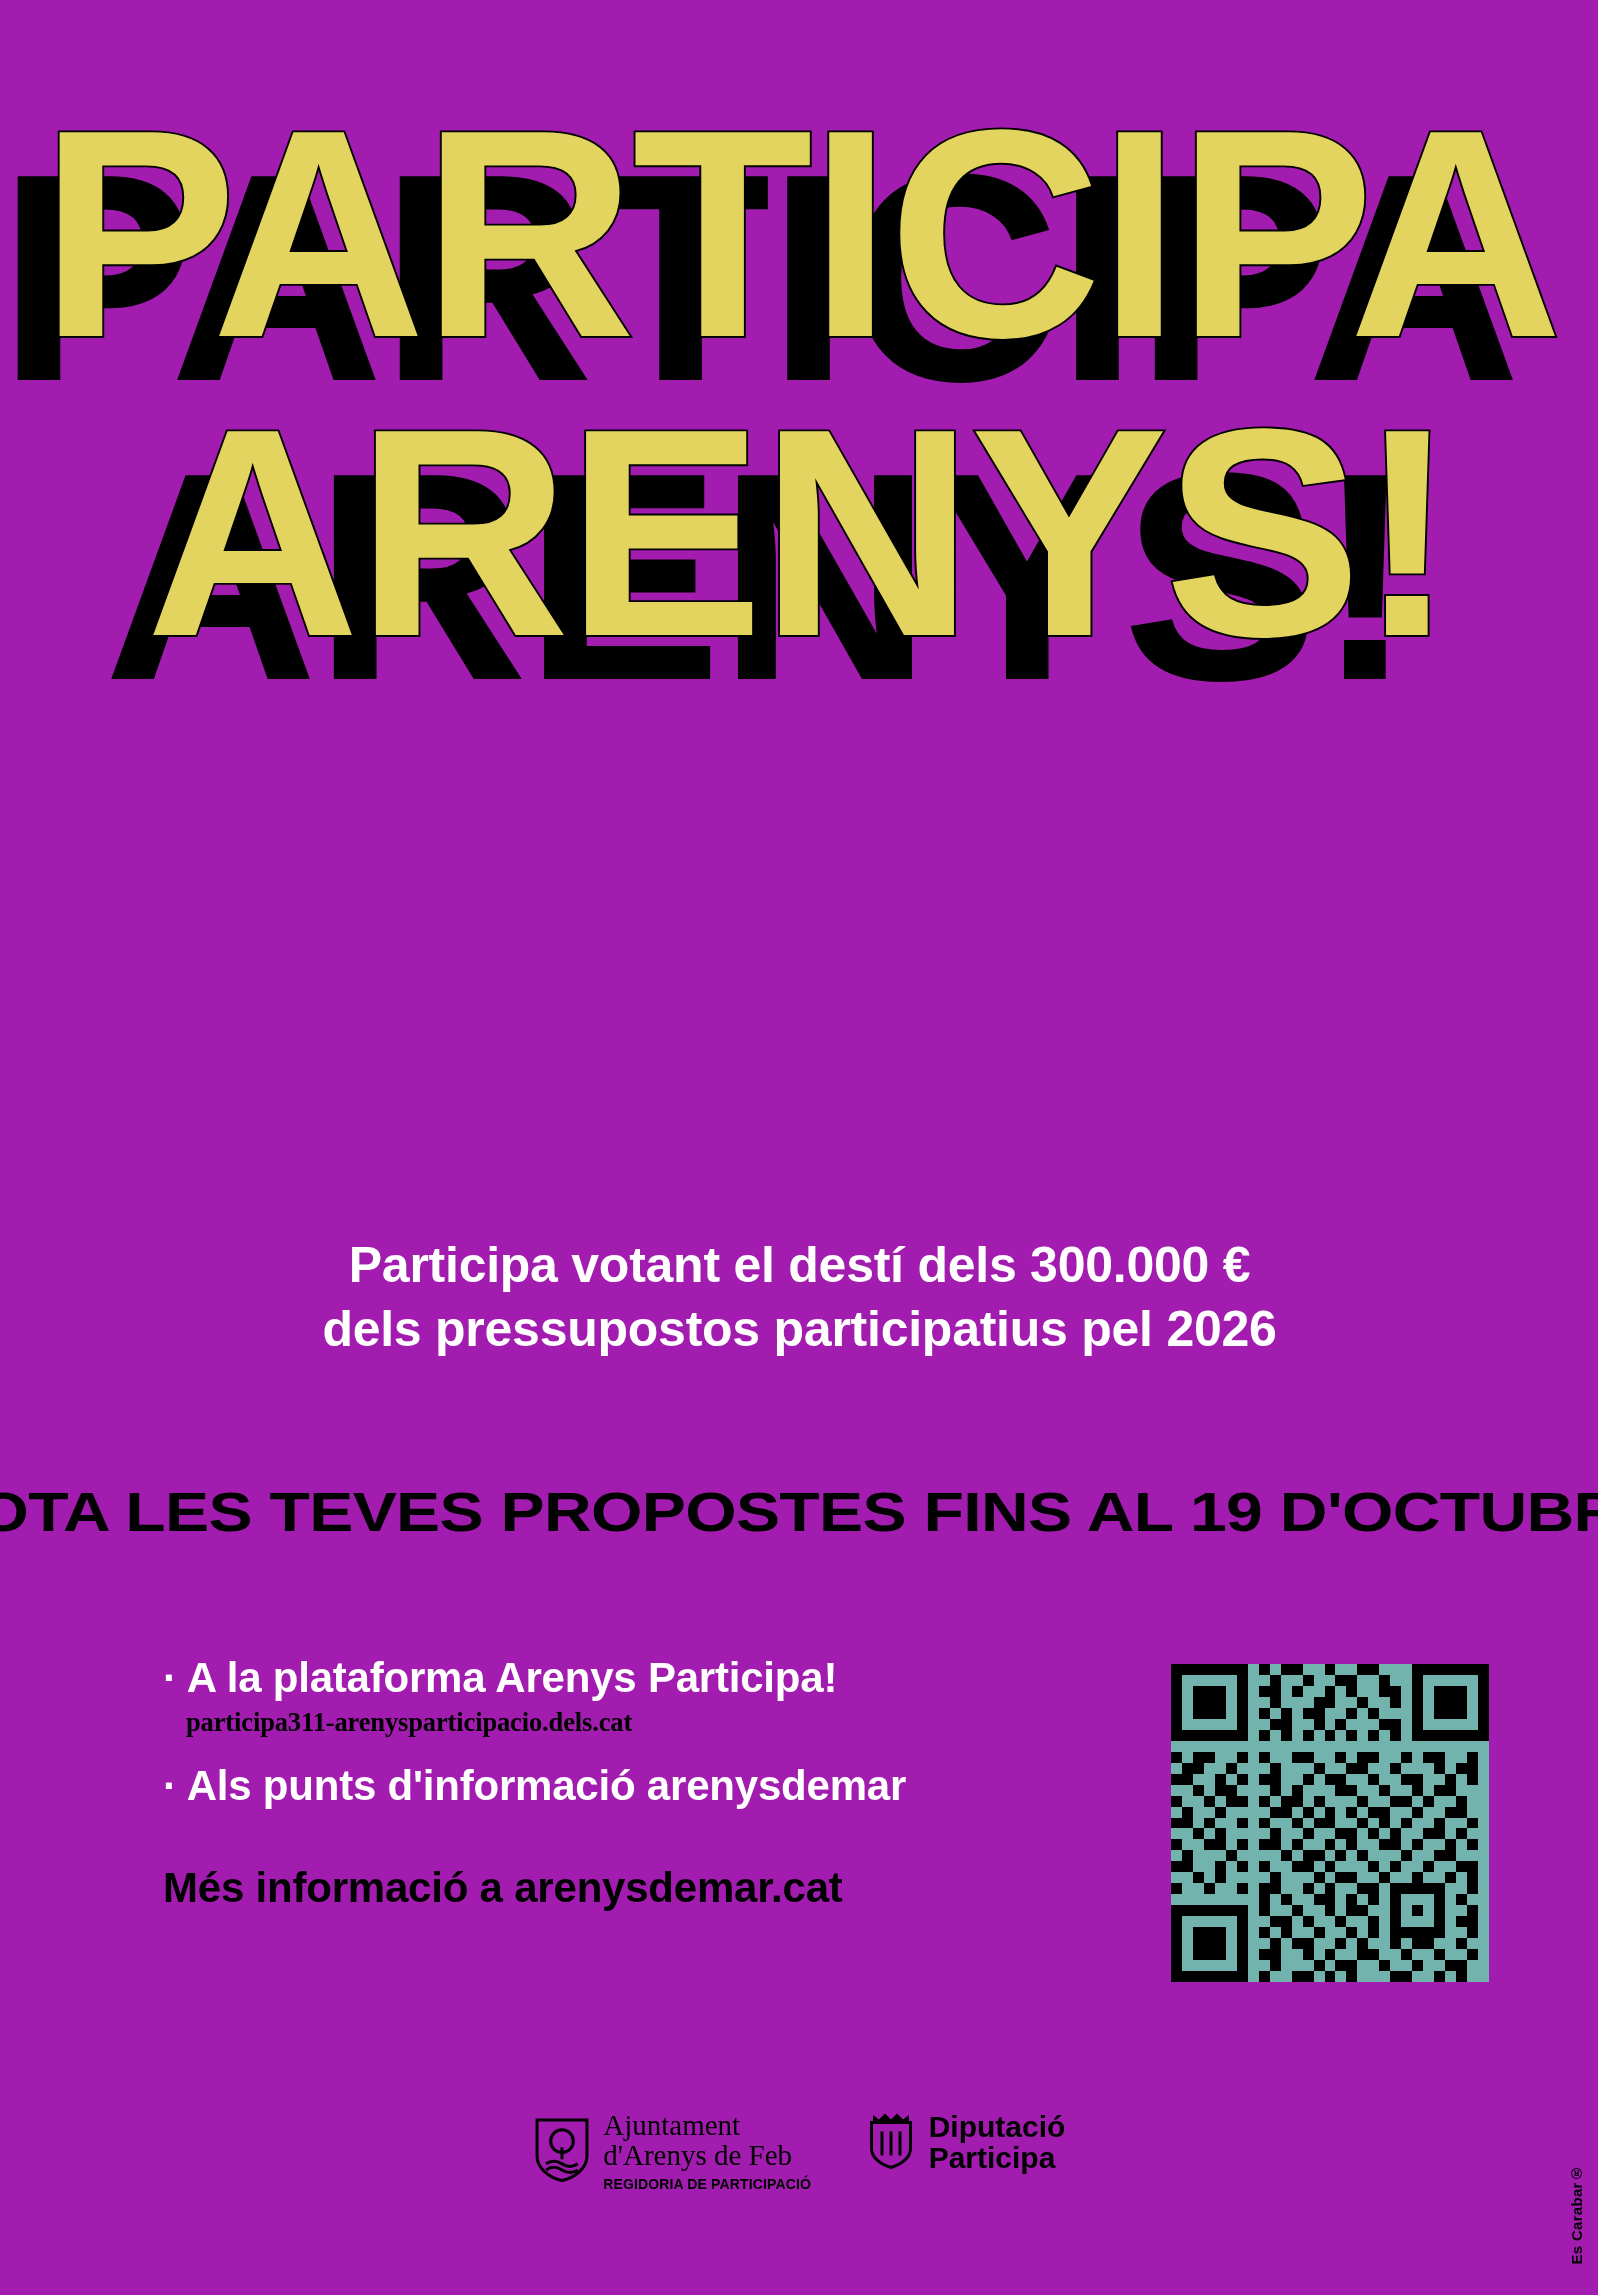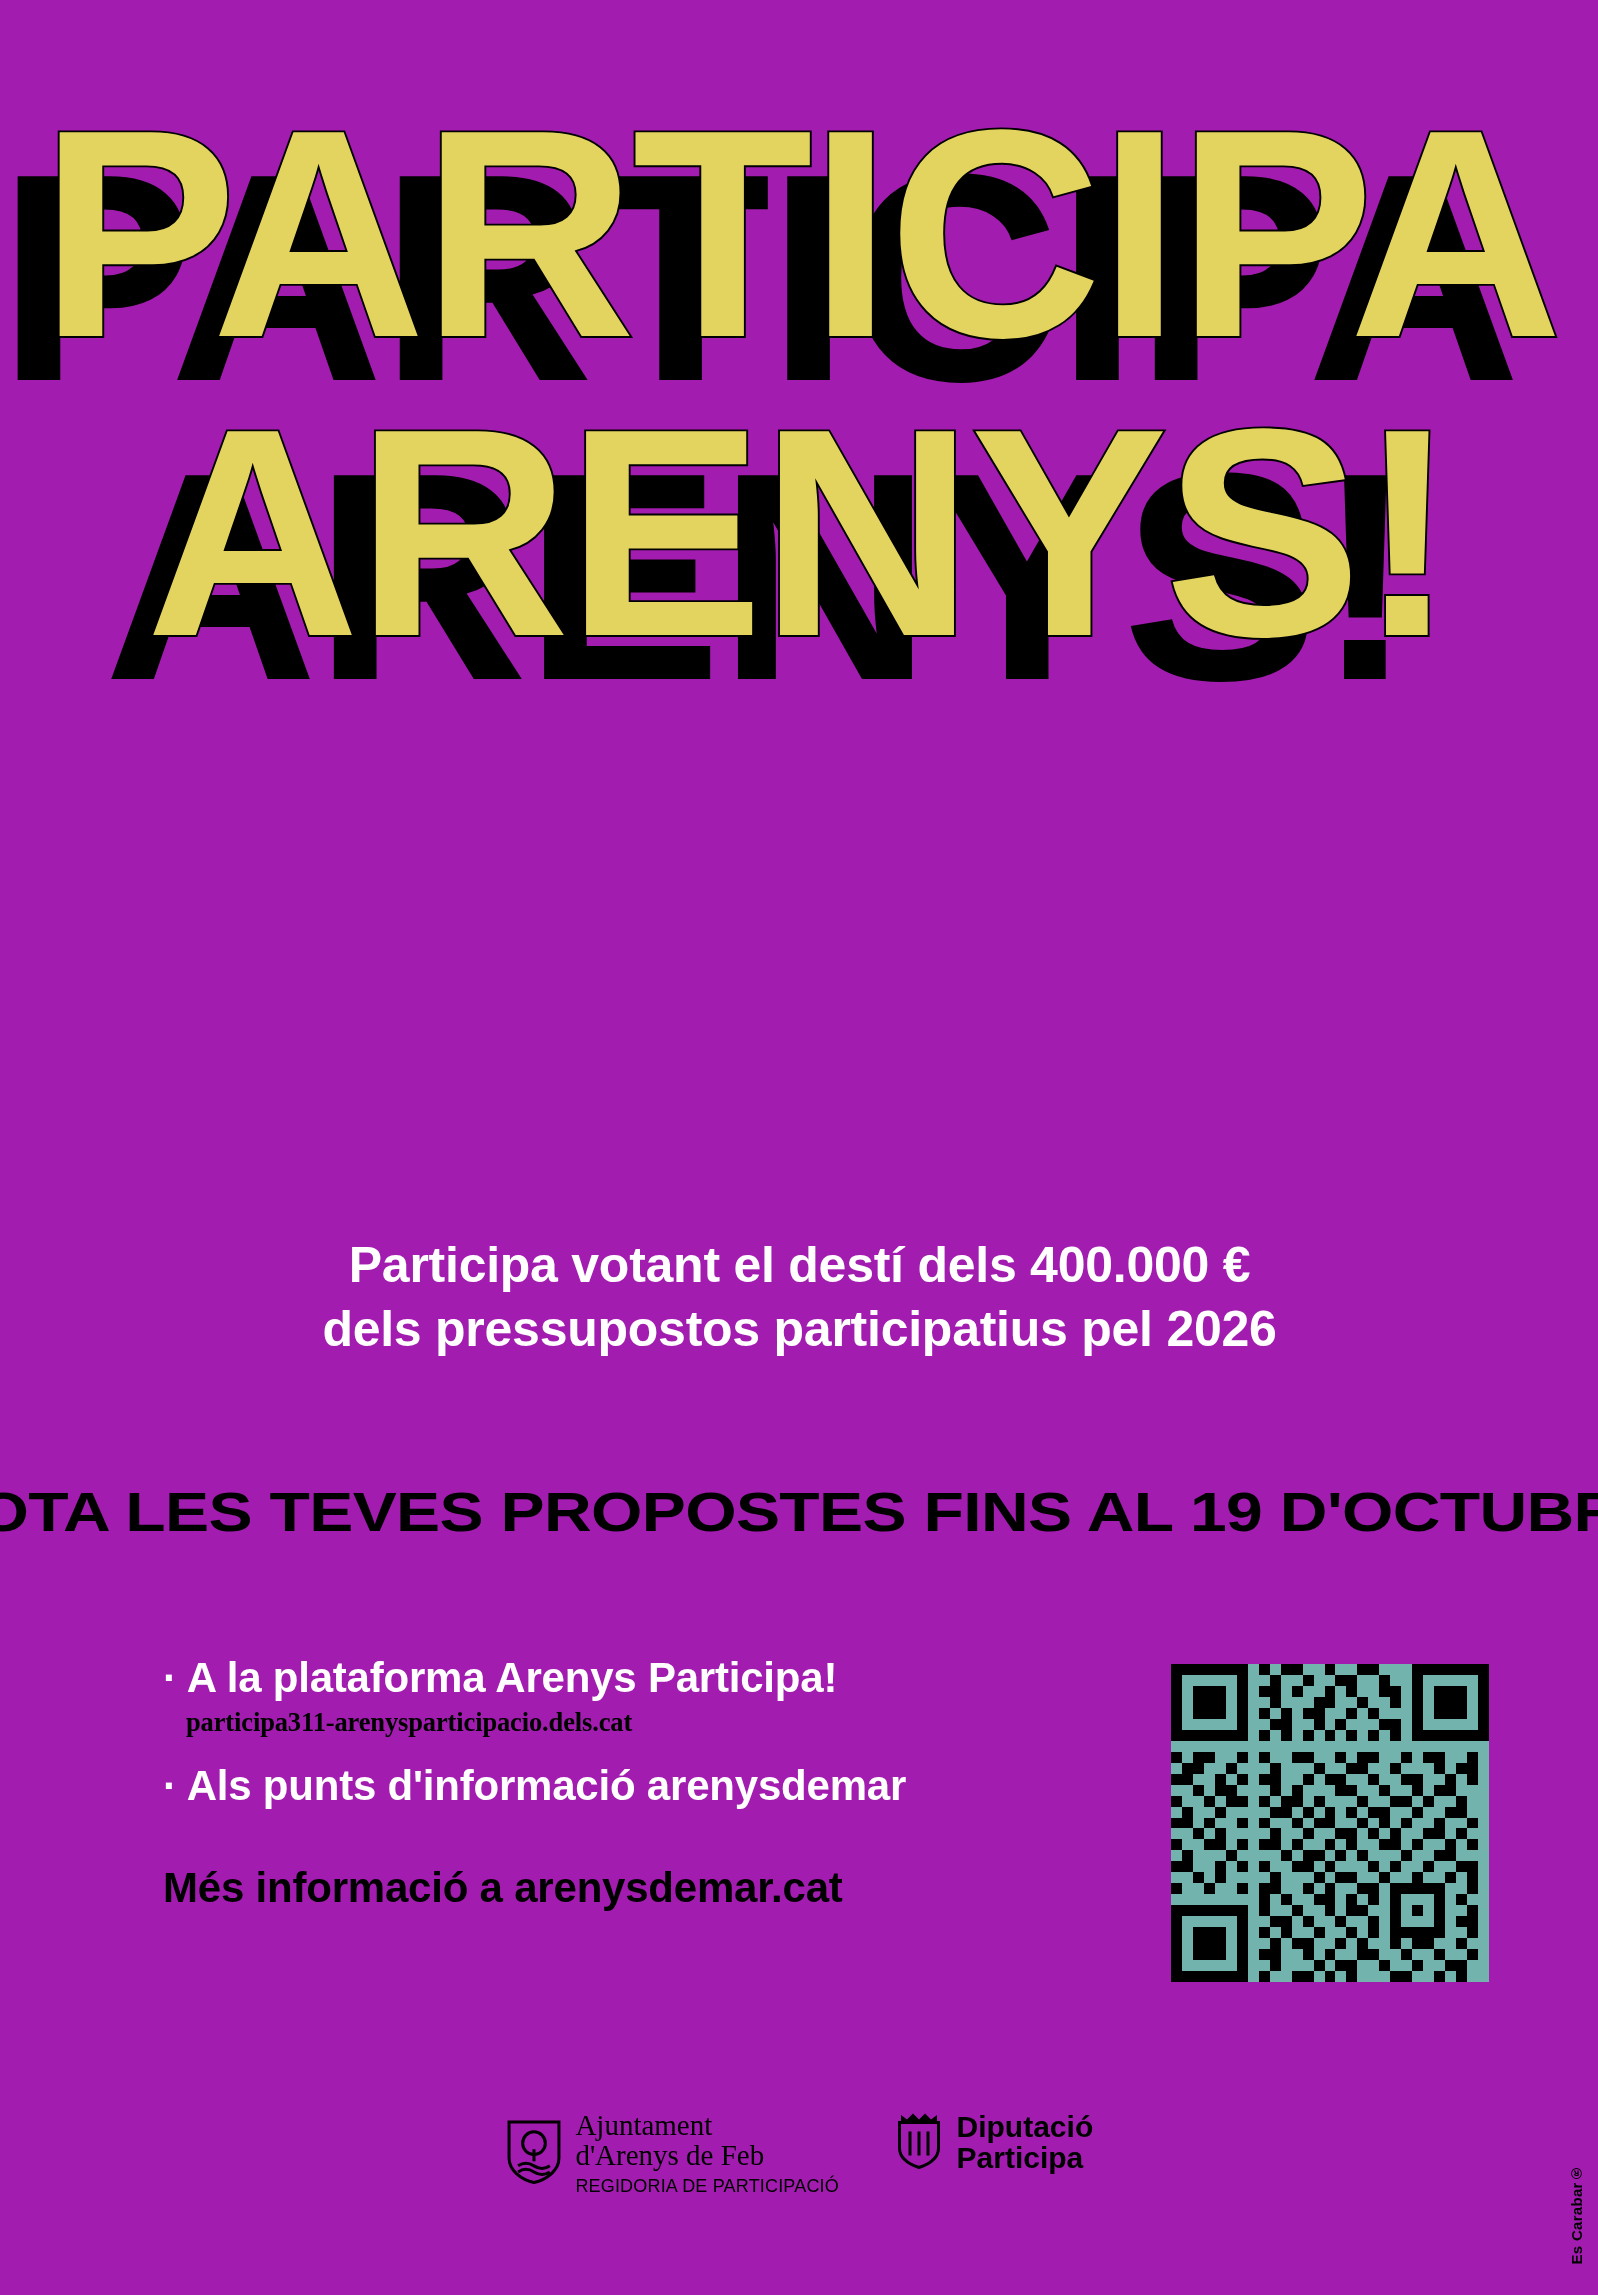--- a/index.html
+++ b/index.html
@@ -185,22 +185,22 @@
     font-weight: normal;
     display: block;
   }
   .logo-text .l2 {
     font-family: "Liberation Serif", serif;
     font-size: 29px;
     font-weight: normal;
     display: block;
   }
   .logo-text .l3 {
-    font-size: 18px;
-    font-weight: normal;
+    font-size: 14px;
+    font-weight: bold;
     display: block;
     margin-top: 6px;
     letter-spacing: 0.01em;
   }
   .logo-text.diba .d1,
   .logo-text.diba .d2 {
     display: block;
     font-family: "Liberation Sans", sans-serif;
     font-size: 30px;
     font-weight: bold;
@@ -229,21 +229,21 @@
       <span class="shadow">PARTICIPA</span>
       <span class="face">PARTICIPA</span>
     </div>
     <div class="headline-line hl2">
       <span class="shadow">ARENYS!</span>
       <span class="face">ARENYS!</span>
     </div>
   </div>
 
   <div class="subtitle">
-    <div>Participa votant el destí dels 400.000 €</div>
+    <div>Participa votant el destí dels 300.000 €</div>
     <div>dels pressupostos participatius pel 2026</div>
   </div>
 
   <div class="deadline">
     <span class="stretch-d">VOTA LES TEVES PROPOSTES FINS AL 19 D'OCTUBRE</span>
   </div>
 
   <div class="info-zone">
     <div class="bullet">
       <span>·</span>

